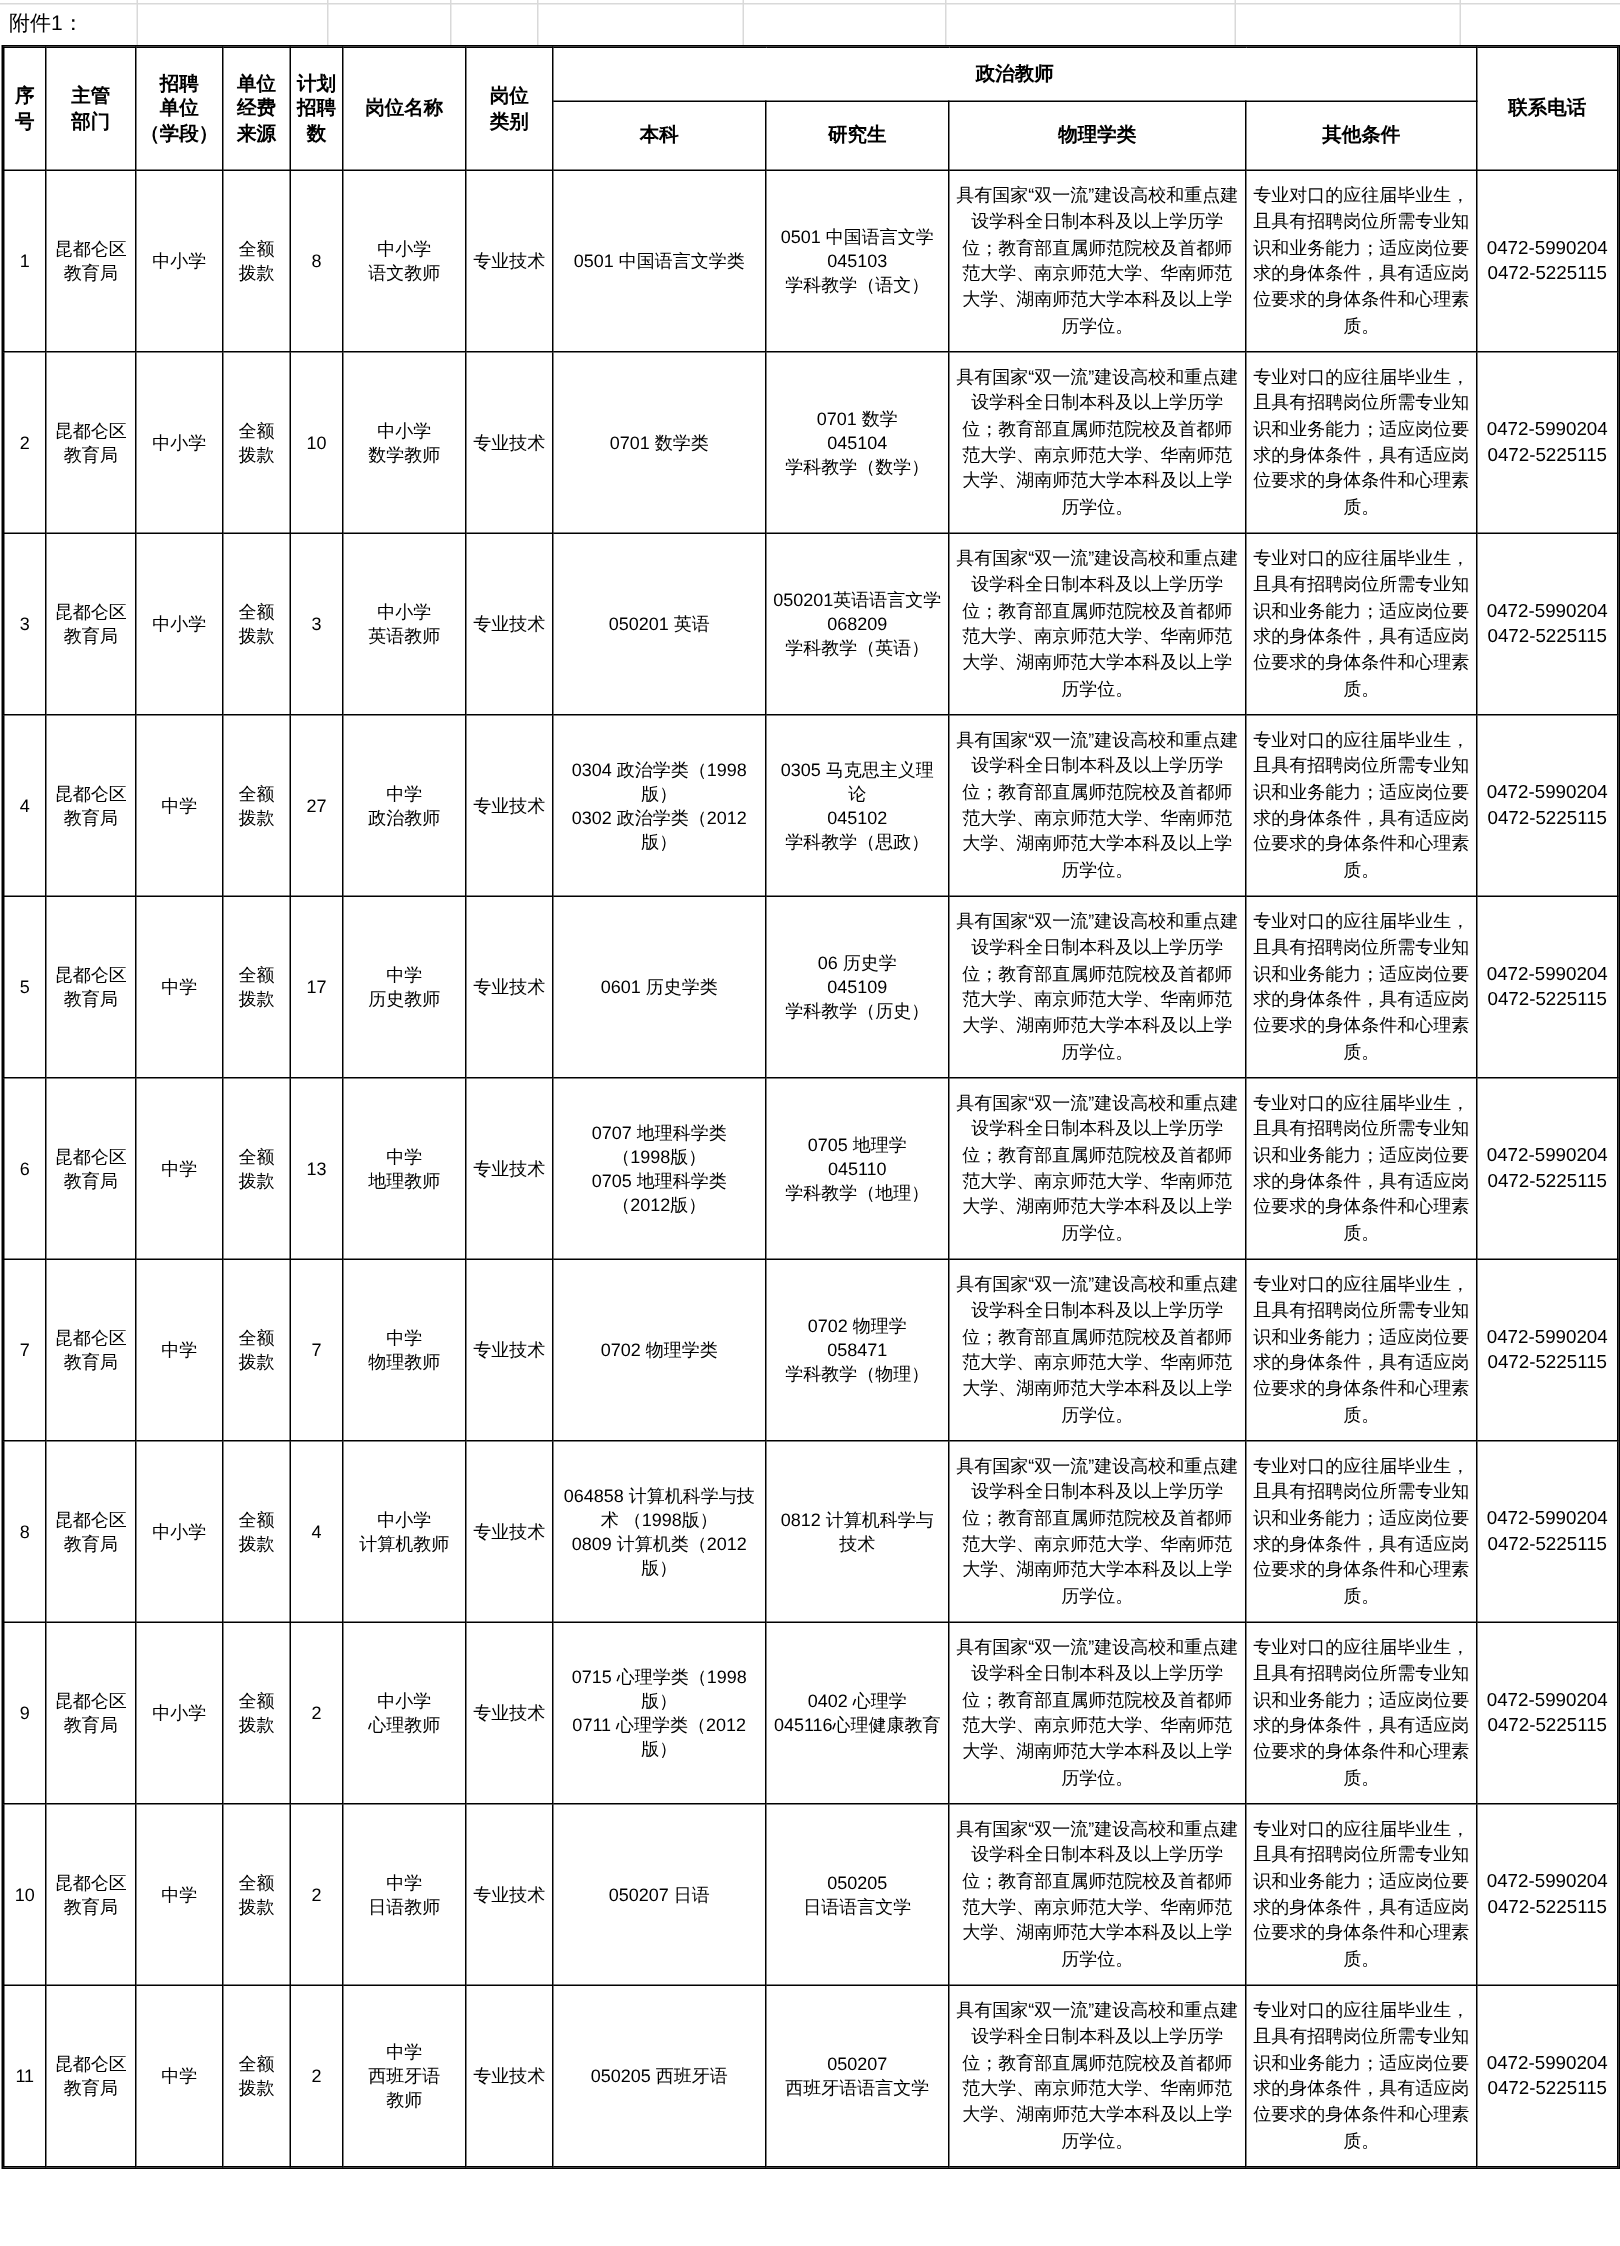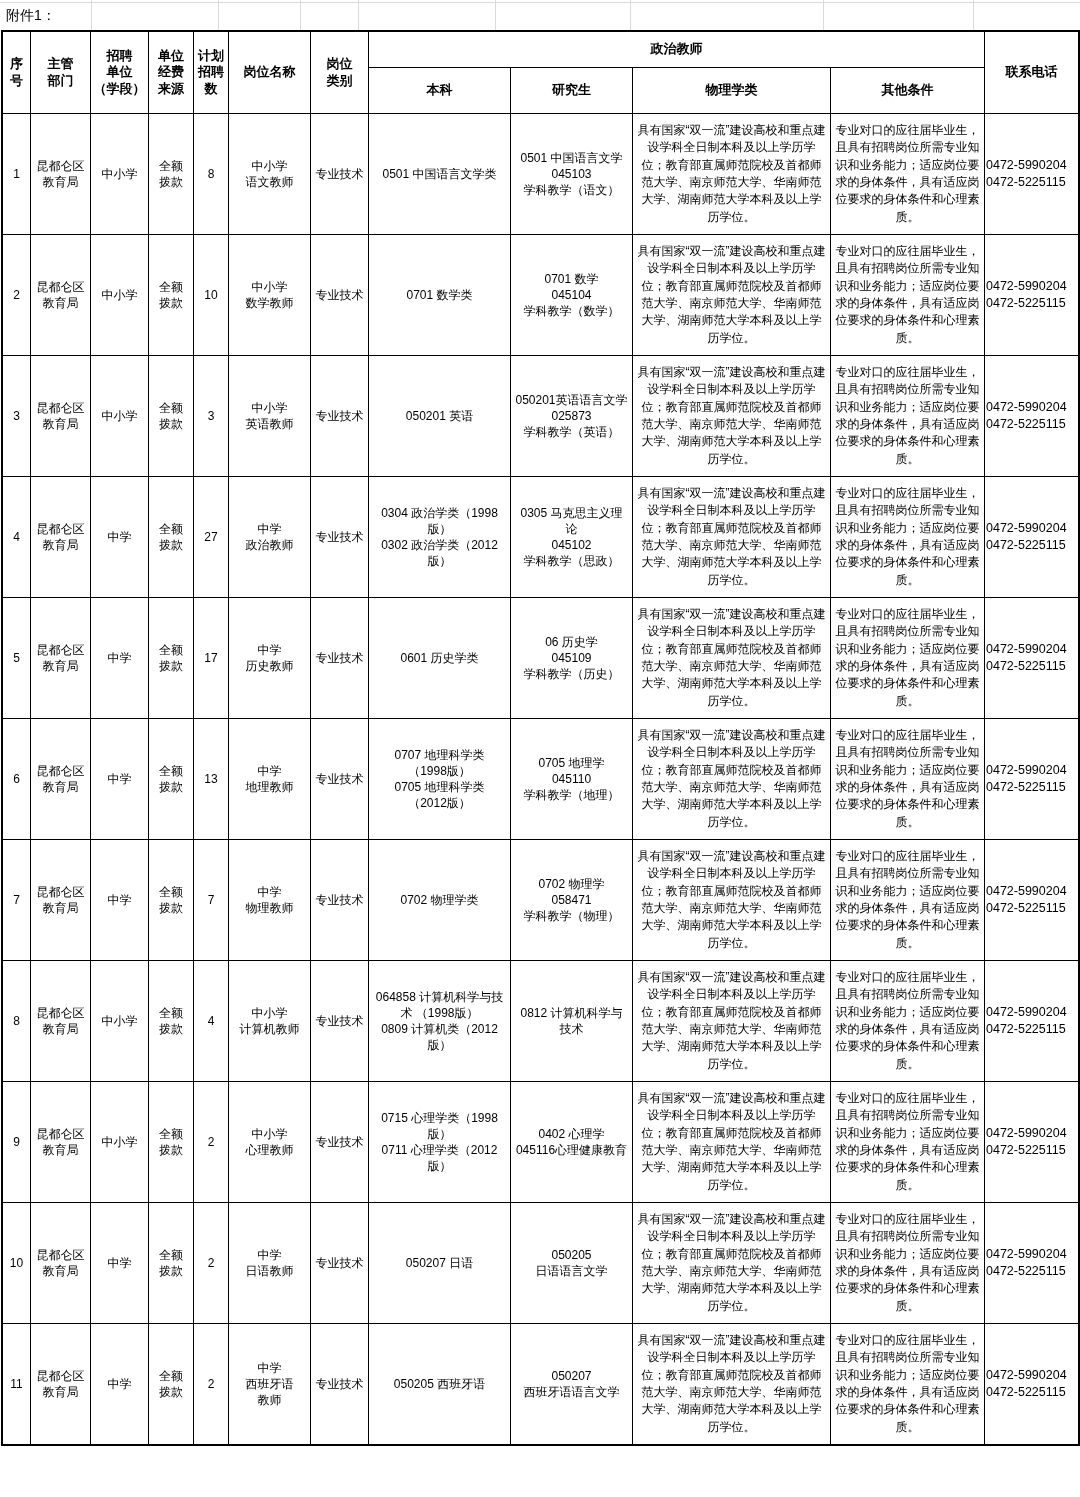--- a/index.html
+++ b/index.html
@@ -20,21 +20,21 @@
   table { border-collapse:collapse; table-layout:fixed; width:100%; }
   th,td { border:1.5px solid #000; overflow:hidden; vertical-align:middle; }
   thead th { font-size:13px; font-weight:bold; text-align:center; white-space:pre-line; line-height:1.25; }
   tr.h1 { height:36px; }
   tr.h2 { height:46px;padding-left:36px; }
   tbody tr { height:121px; }
   td { font-size:12px; line-height:1.35; }
   td.c { text-align:center; white-space:pre-line; padding:1px 2px; }
   td.l { text-align:center; white-space:pre-line; padding:2px 4px; }
   td.small { font-size:12px; line-height:1.45; }
-  td.phone { text-align:left; font-size:12.5px; white-space:pre-line; letter-spacing:0; }
+  td.phone { text-align:center; font-size:12.5px; white-space:pre-line; letter-spacing:0; }
 </style>
 </head>
 <body>
 
 <div class="page">
 
   <div class="topstrip">
     <div class="hline"></div>
     <div class="vline" style="left:91px"></div>
     <div class="vline" style="left:218px"></div>
@@ -139,21 +139,21 @@
 教育局</td>
     <td class="c">中小学</td>
     <td class="c">全额
 拨款</td>
     <td class="c">3</td>
     <td class="c">中小学
 英语教师</td>
     <td class="c">专业技术</td>
     <td class="l">050201    英语</td>
     <td class="l">050201英语语言文学
-025873
+068209
 学科教学（英语）</td>
     <td class="l small">具有国家“双一流”建设高校和重点建设学科全日制本科及以上学历学位；教育部直属师范院校及首都师范大学、南京师范大学、华南师范大学、湖南师范大学本科及以上学历学位。</td>
     <td class="l small">专业对口的应往届毕业生，且具有招聘岗位所需专业知识和业务能力；适应岗位要求的身体条件，具有适应岗位要求的身体条件和心理素质。</td>
     <td class="phone">0472-5990204
 0472-5225115</td>
   </tr>
           <tr>
     <td class="c">4</td>
     <td class="c">昆都仑区
 教育局</td>

